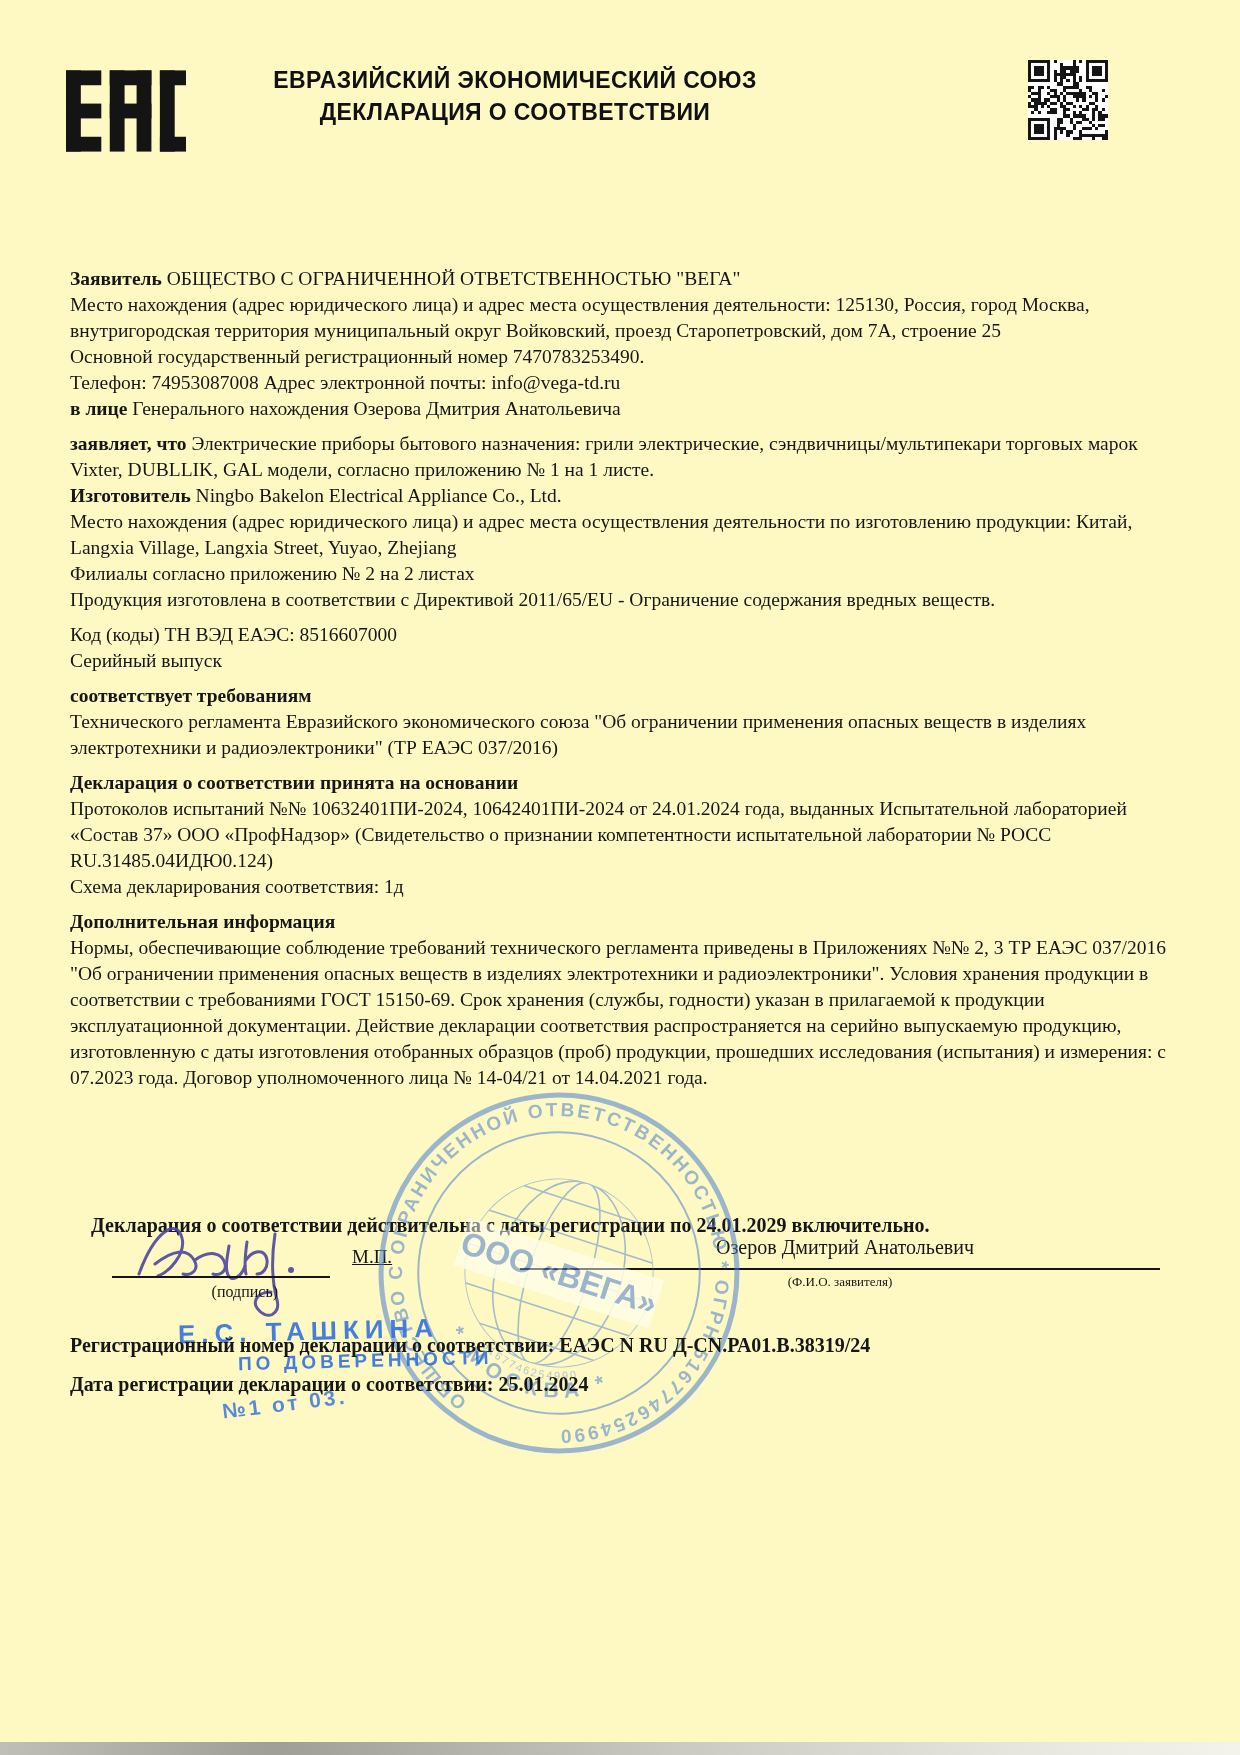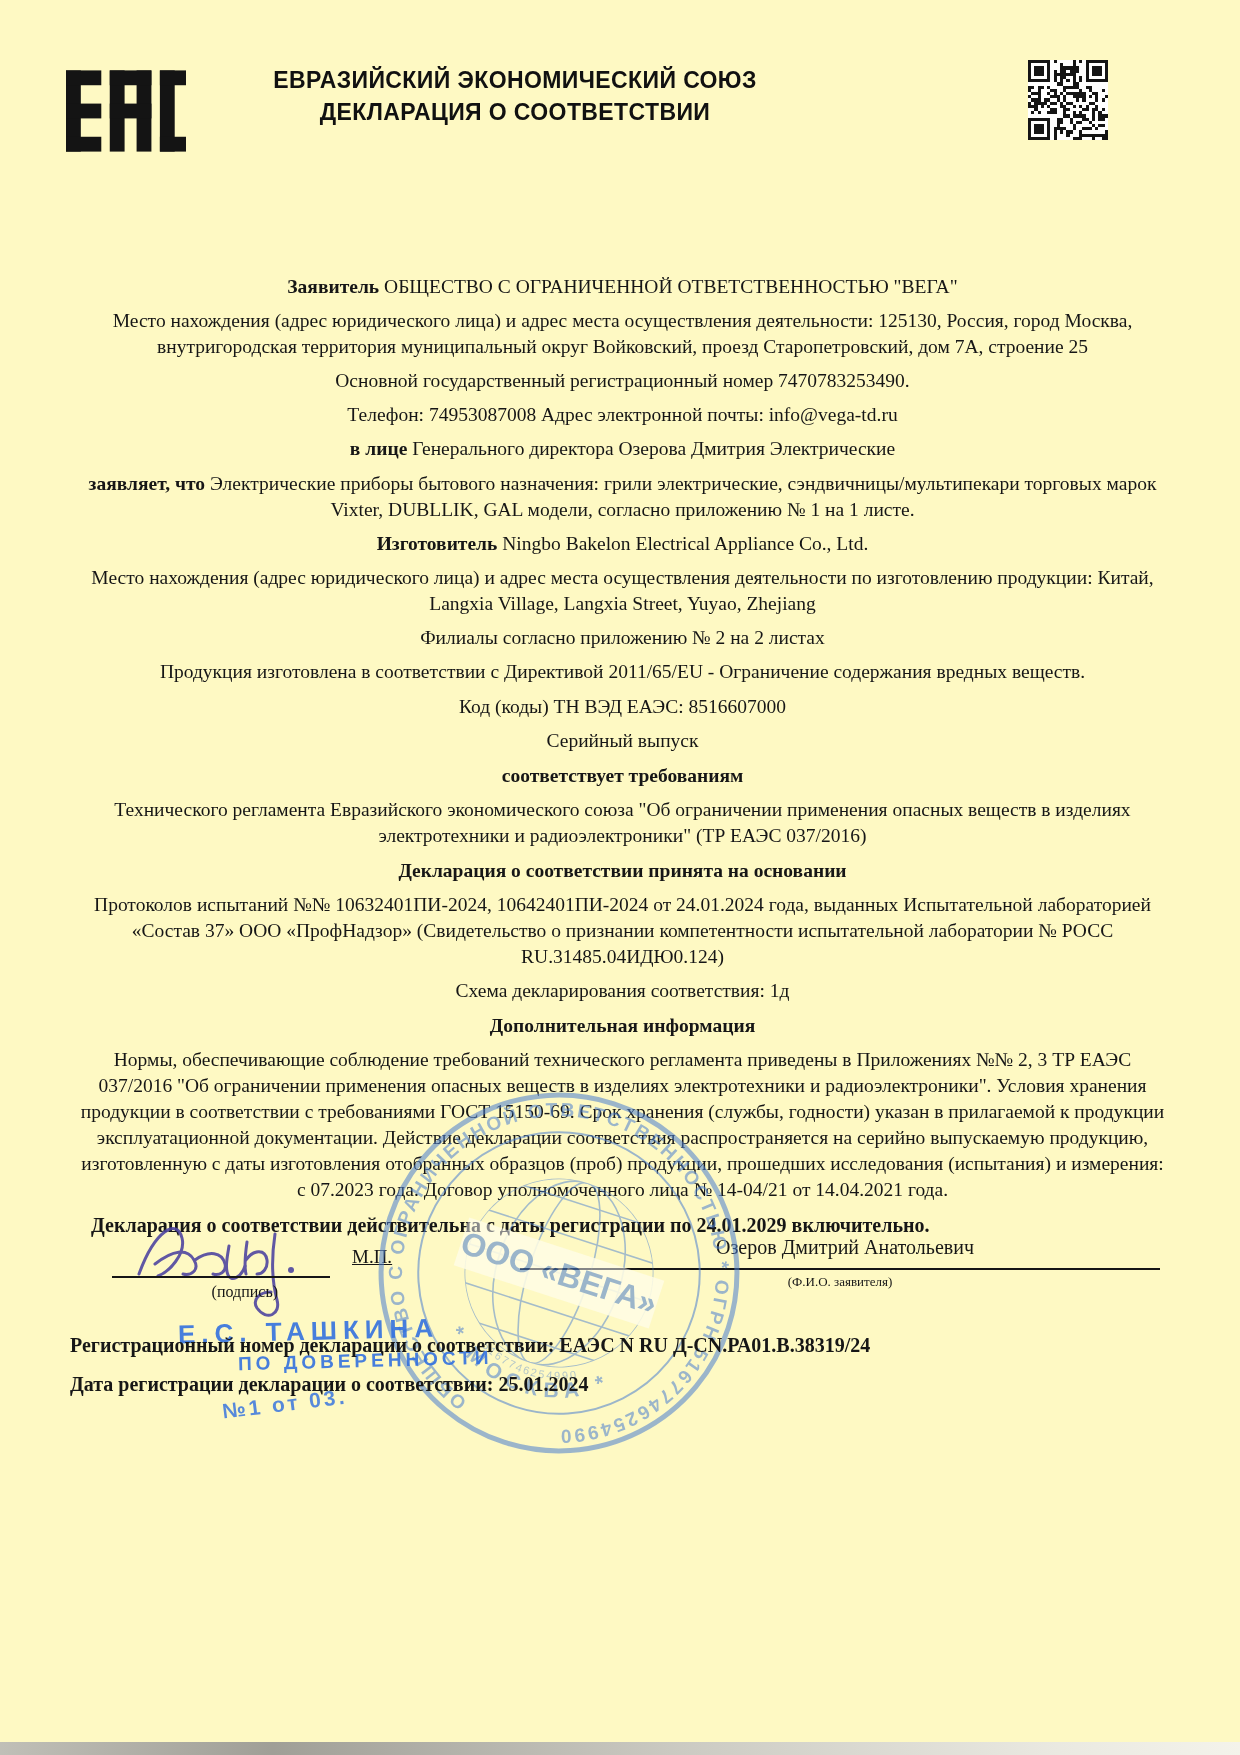--- a/index.html
+++ b/index.html
@@ -10,21 +10,21 @@
   
   .eac-logo{position:absolute;left:66px;top:58px;width:120px;height:106px;}
   .doc-title{
     position:absolute;left:215px;top:64px;width:600px;text-align:center;
     font-family:"Liberation Sans", sans-serif;font-weight:bold;
     font-size:23px;line-height:32px;letter-spacing:.4px;color:#111;
   }
   .qr{position:absolute;left:1028px;top:60px;width:80px;height:80px;}
   
   .content{position:absolute;left:70px;top:266px;width:1105px;font-size:19.5px;line-height:26px;}
-  .para{margin:8px;text-align:center;}
+  .para{margin:0;}
   .para.sect{margin-top:9px;}
   .para b{font-weight:bold;}
   
   .validity{position:absolute;left:75px;top:1214px;width:1100px;font-size:20px;font-weight:bold;margin-left:16px;}
   .ink-signature{position:absolute;left:125px;top:1212px;width:215px;height:108px;}
   .sig-line{position:absolute;left:112px;top:1276px;width:218px;border-top:2.5px solid #151515;}
   .sig-caption{position:absolute;left:168px;top:1283px;width:110px;text-align:right;font-size:16px;}
   .mp{position:absolute;left:352px;top:1246px;font-size:19px;text-decoration:underline;}
   .applicant-name{position:absolute;left:620px;top:1236px;width:450px;text-align:center;font-size:20px;}
   .name-line{position:absolute;left:520px;top:1268px;width:640px;border-top:2.5px solid #151515;}
@@ -379,21 +379,21 @@
         <rect x="92" y="96" width="4" height="4"></rect>
         <rect x="96" y="96" width="4" height="4"></rect>
       </g>
     </svg>
 
   <div class="content" id="paragraphs">
       <p class="para"><b>Заявитель</b><span> ОБЩЕСТВО С ОГРАНИЧЕННОЙ ОТВЕТСТВЕННОСТЬЮ "ВЕГА"</span></p>
       <p class="para"><span>Место нахождения (адрес юридического лица) и адрес места осуществления деятельности: 125130, Россия, город Москва, внутригородская территория муниципальный округ Войковский, проезд Старопетровский, дом 7А, строение 25</span></p>
       <p class="para"><span>Основной государственный регистрационный номер 7470783253490.</span></p>
       <p class="para"><span>Телефон: 74953087008 Адрес электронной почты: info@vega-td.ru</span></p>
-      <p class="para"><b>в лице</b><span> Генерального директора Озерова Дмитрия Электрические</span></p>
+      <p class="para"><b>в лице</b><span> Генерального нахождения Озерова Дмитрия Анатольевича</span></p>
       <p class="para sect"><b>заявляет, что</b><span> Электрические приборы бытового назначения: грили электрические, сэндвичницы/мультипекари торговых марок Vixter, DUBLLIK, GAL модели, согласно приложению № 1 на 1 листе.</span></p>
       <p class="para"><b>Изготовитель</b><span> Ningbo Bakelon Electrical Appliance Co., Ltd.</span></p>
       <p class="para"><span>Место нахождения (адрес юридического лица) и адрес места осуществления деятельности по изготовлению продукции: Китай, Langxia Village, Langxia Street, Yuyao, Zhejiang</span></p>
       <p class="para"><span>Филиалы согласно приложению № 2 на 2 листах</span></p>
       <p class="para"><span>Продукция изготовлена в соответствии с Директивой 2011/65/EU - Ограничение содержания вредных веществ.</span></p>
       <p class="para sect"><span>Код (коды) ТН ВЭД ЕАЭС: 8516607000</span></p>
       <p class="para"><span>Серийный выпуск</span></p>
       <p class="para sect"><b>соответствует требованиям</b></p>
       <p class="para"><span>Технического регламента Евразийского экономического союза "Об ограничении применения опасных веществ в изделиях электротехники и радиоэлектроники" (ТР ЕАЭС 037/2016)</span></p>
       <p class="para sect"><b>Декларация о соответствии принята на основании</b></p>

